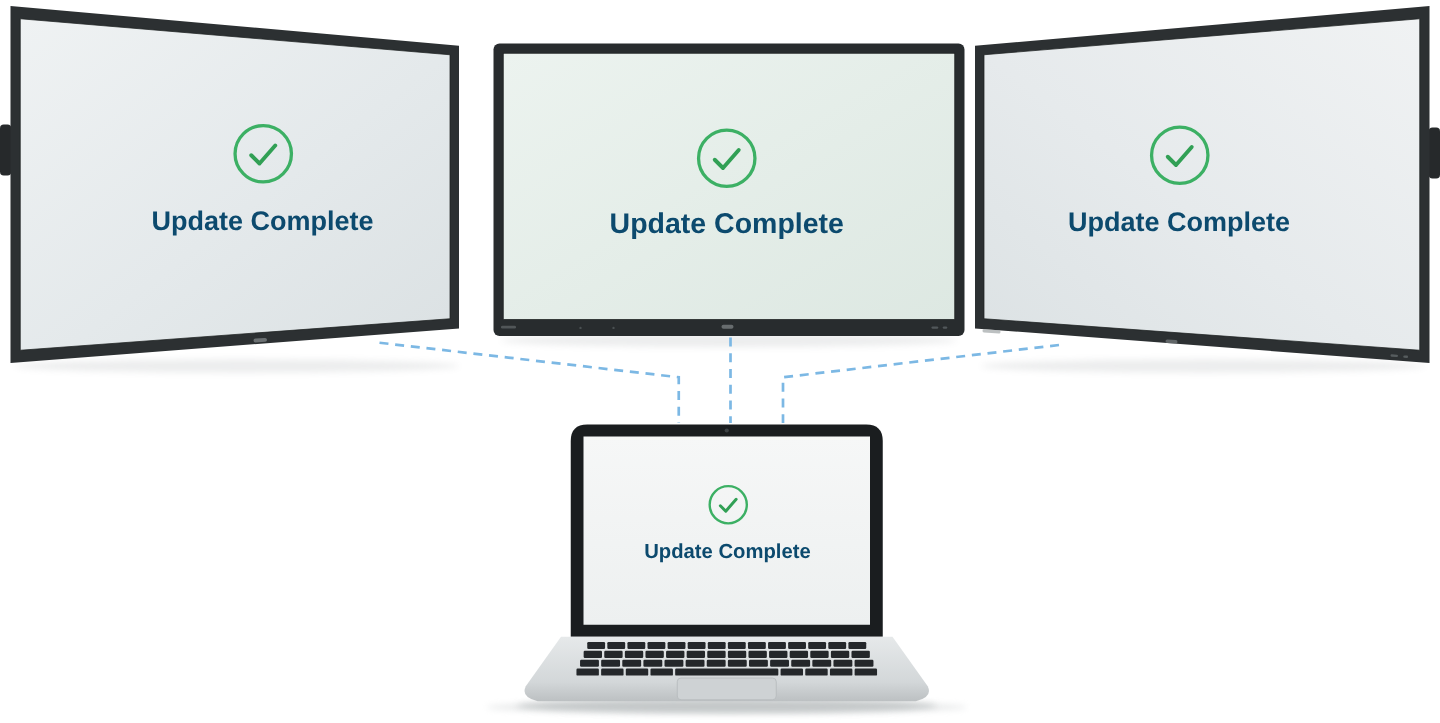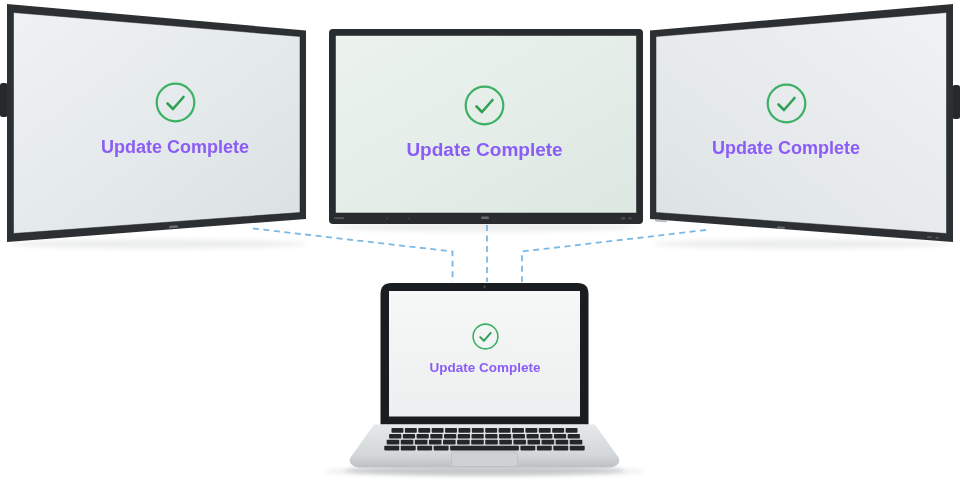--- a/index.html
+++ b/index.html
@@ -3,21 +3,21 @@
 <meta charset="utf-8">
 <style>
   html,body{margin:0;padding:0;background:#ffffff;}
   .stage{
     position:relative;width:960px;height:482px;background:#ffffff;overflow:hidden;
     font-family:"Liberation Sans",sans-serif;
   }
   .scene-svg{position:absolute;left:0;top:0;}
   .status{
     position:absolute;display:flex;flex-direction:column;align-items:center;
-    color:#8b5cf6;font-weight:bold;text-align:center;pointer-events:none;
+    color:#0c4a6e;font-weight:bold;text-align:center;pointer-events:none;
   }
   .status .icon{display:block;}
   .status .label{white-space:nowrap;}
   .status--left{left:85px;top:82px;width:180px;}
   .status--left .icon{width:41px;height:41px;margin-bottom:14px;}
   .status--left .label{font-size:18px;line-height:21px;}
   .status--center{left:394px;top:85px;width:181px;}
   .status--center .icon{width:41px;height:41px;margin-bottom:13px;}
   .status--center .label{font-size:19px;line-height:22px;}
   .status--right{left:696px;top:83px;width:180px;}

